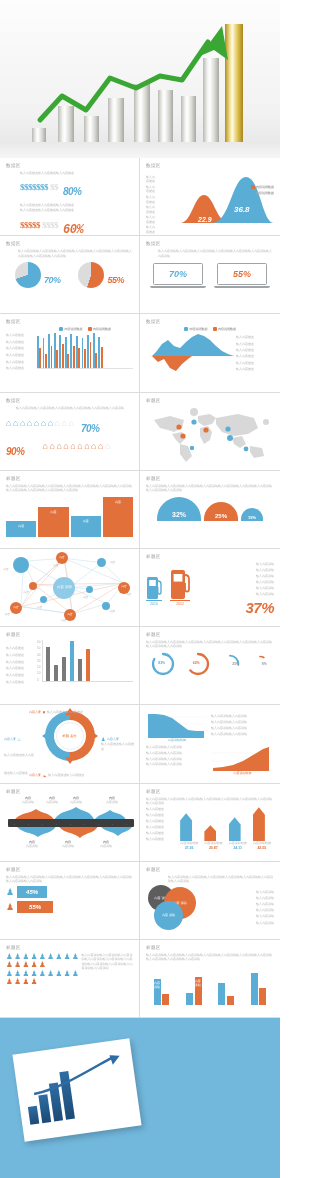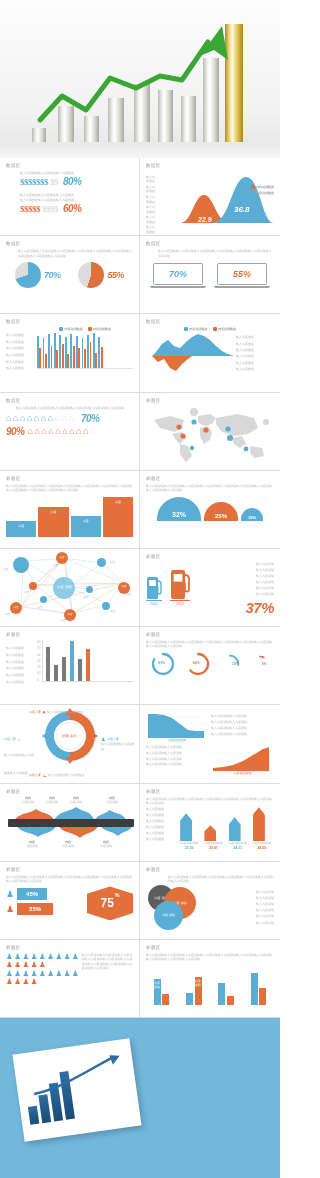--- a/index.html
+++ b/index.html
@@ -47,21 +47,21 @@
   .s-title { font-size:4.6px; color:#9a9a9a; letter-spacing:.3px; margin-bottom:3px; }
 
   
   .lines { display:flex; flex-direction:column; gap:1.4px; }
   .tiny { font-size:3px; color:#b4b4b4; line-height:1.45; word-break:break-all; }
 
   .legend { display:flex; gap:5px; align-items:center; }
   .legend span { display:flex; align-items:center; gap:1.5px; font-size:3px; color:#a8a8a8; }
   .sw { width:4px; height:4px; display:inline-block; border-radius:1px; }
 
-  .big-pct { font-weight:bold; font-style:italic; letter-spacing:-.5px; }
+  .big-pct { font-weight:bold; font-style:italic; letter-spacing:-.5px;margin-top:10px; }
   .blue { color:#5aaed6; } .orange { color:#e2703a; }
   .bg-blue { background:#5aaed6; } .bg-orange { background:#e2703a; }
 
   
   .dollar-row { display:flex; align-items:center; gap:2px; margin-top:1px; }
   .dollars { font-size:9px; font-weight:bold; letter-spacing:-.5px; font-family:"Liberation Serif",serif; }
   .d-dim { color:#dddddd; }
   .curve-val { position:absolute; font-size:7px; font-weight:bold; color:#fff; font-style:italic; }
 
   
@@ -224,21 +224,21 @@
           <div class="dollar-row">
             <span class="dollars blue">$$$$$$$</span>
             <span class="dollars d-dim">$$</span>
             <span class="big-pct blue" style="font-size:10px;margin-left:3px;">80%</span>
           </div>
           <div class="tiny" style="margin-top:6px;">输入内容描述输入内容描述输入内容描述</div>
           <div class="tiny">输入内容描述输入内容描述输入内容描述</div>
           <div class="dollar-row">
             <span class="dollars orange">$$$$$</span>
             <span class="dollars d-dim">$$$$</span>
-            <span class="big-pct orange" style="font-size:10px;margin-left:3px;">60%</span>
+            <span class="big-pct orange" style="font-size:12px;margin-left:3px;font-family:Liberation Mono, monospace;">60%</span>
           </div>
         </div>
       </div>
 
       <div class="slide">
         <div class="s-title">数据区</div>
         <div style="display:flex;gap:17px;">
           <div class="lines" style="width:30px;margin-top:4px;">
             <div class="tiny">输入内容描述</div>
             <div class="tiny">输入内容描述</div>
@@ -431,21 +431,21 @@
               <span class="house blue">⌂</span>
                 <span class="house blue">⌂</span>
               <span class="house blue">⌂</span>
               <span class="house" style="color:#dcdcdc">⌂</span>
               <span class="house" style="color:#dcdcdc">⌂</span>
               <span class="house" style="color:#dcdcdc">⌂</span>
             </div>
           </div>
           <span class="big-pct blue" style="font-size:10px;">70%</span>
         </div>
-        <div style="display:flex;align-items:center;gap:3px;margin-top:2px;">
+        <div style="display:flex;align-items:center;gap:18px;margin-top:2px;">
           <span class="big-pct orange" style="font-size:10px;">90%</span>
           <div style="width:72px;">
             <div class="icons">
               <span class="house orange">⌂</span>
                 <span class="house orange">⌂</span>
               <span class="house orange">⌂</span>
                 <span class="house orange">⌂</span>
               <span class="house orange">⌂</span>
                 <span class="house orange">⌂</span>
               <span class="house orange">⌂</span>
@@ -850,24 +850,20 @@
             <div class="gbar">
               <span style="color:#5aaed6;font-size:9px;line-height:1;">♟</span>
               <div class="gbar-fill bg-blue" style="width:30px;">45%</div>
             </div>
             <div class="gbar">
               <span style="color:#e2703a;font-size:9px;line-height:1;">♟</span>
               <div class="gbar-fill bg-orange" style="width:36px;">55%</div>
             </div>
           </div>
           <div>
-            <div class="hex bg-orange">
-              <span>75</span>
-                <span class="pctsm">%</span>
-            </div>
           </div>
         </div>
       </div>
 
       <div class="slide">
         <div class="s-title">标题区</div>
         <div class="tiny" style="margin-left:22px;">输入内容说明输入内容说明输入内容说明输入内容说明输入内容说明输入内容说明输入内容说明</div>
         <div style="display:flex;gap:3px;">
           <div style="position:relative;width:68px;height:48px;">
             <div class="vcircle" style="left:2px;top:2px;width:26px;height:26px;background:#5d5d5d;">内容

